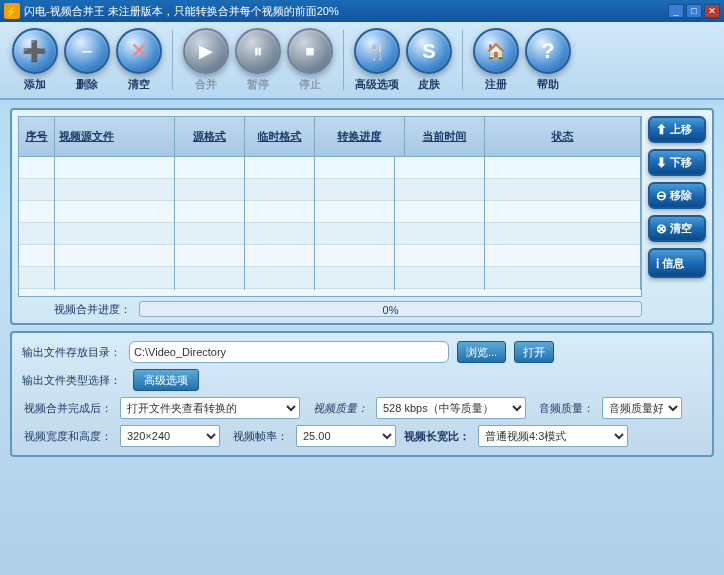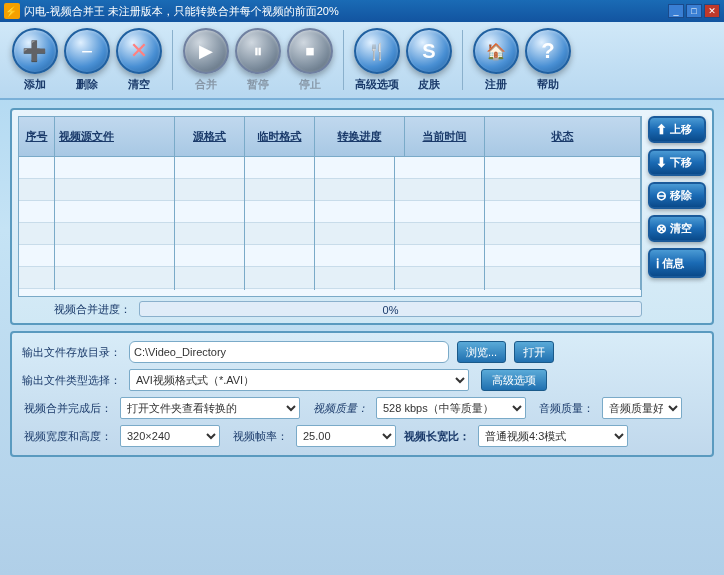--- a/index.html
+++ b/index.html
@@ -441,23 +441,20 @@
 
     <div class="settings-row">
       <span class="settings-label">输出文件存放目录：</span>
       <input class="settings-input long" type="text" value="C:\Video_Directory" style="">
       <button class="settings-btn">浏览...</button>
       <button class="settings-btn">打开</button>
     </div>
 
     <div class="settings-row">
       <span class="settings-label">输出文件类型选择：</span>
-      <select class="settings-select long">
-        <option>AVI视频格式式（*.AVI）</option>
-      </select>
       <button class="advanced-btn">高级选项</button>
     </div>
 
     <div class="settings-row">
       <span class="settings-label">视频合并完成后：</span>
       <select class="settings-select medium">
         <option>打开文件夹查看转换的</option>
       </select>
       <span class="settings-label" style="min-width:60px;font-style:italic;">视频质量：</span>
       <select class="settings-select short">

